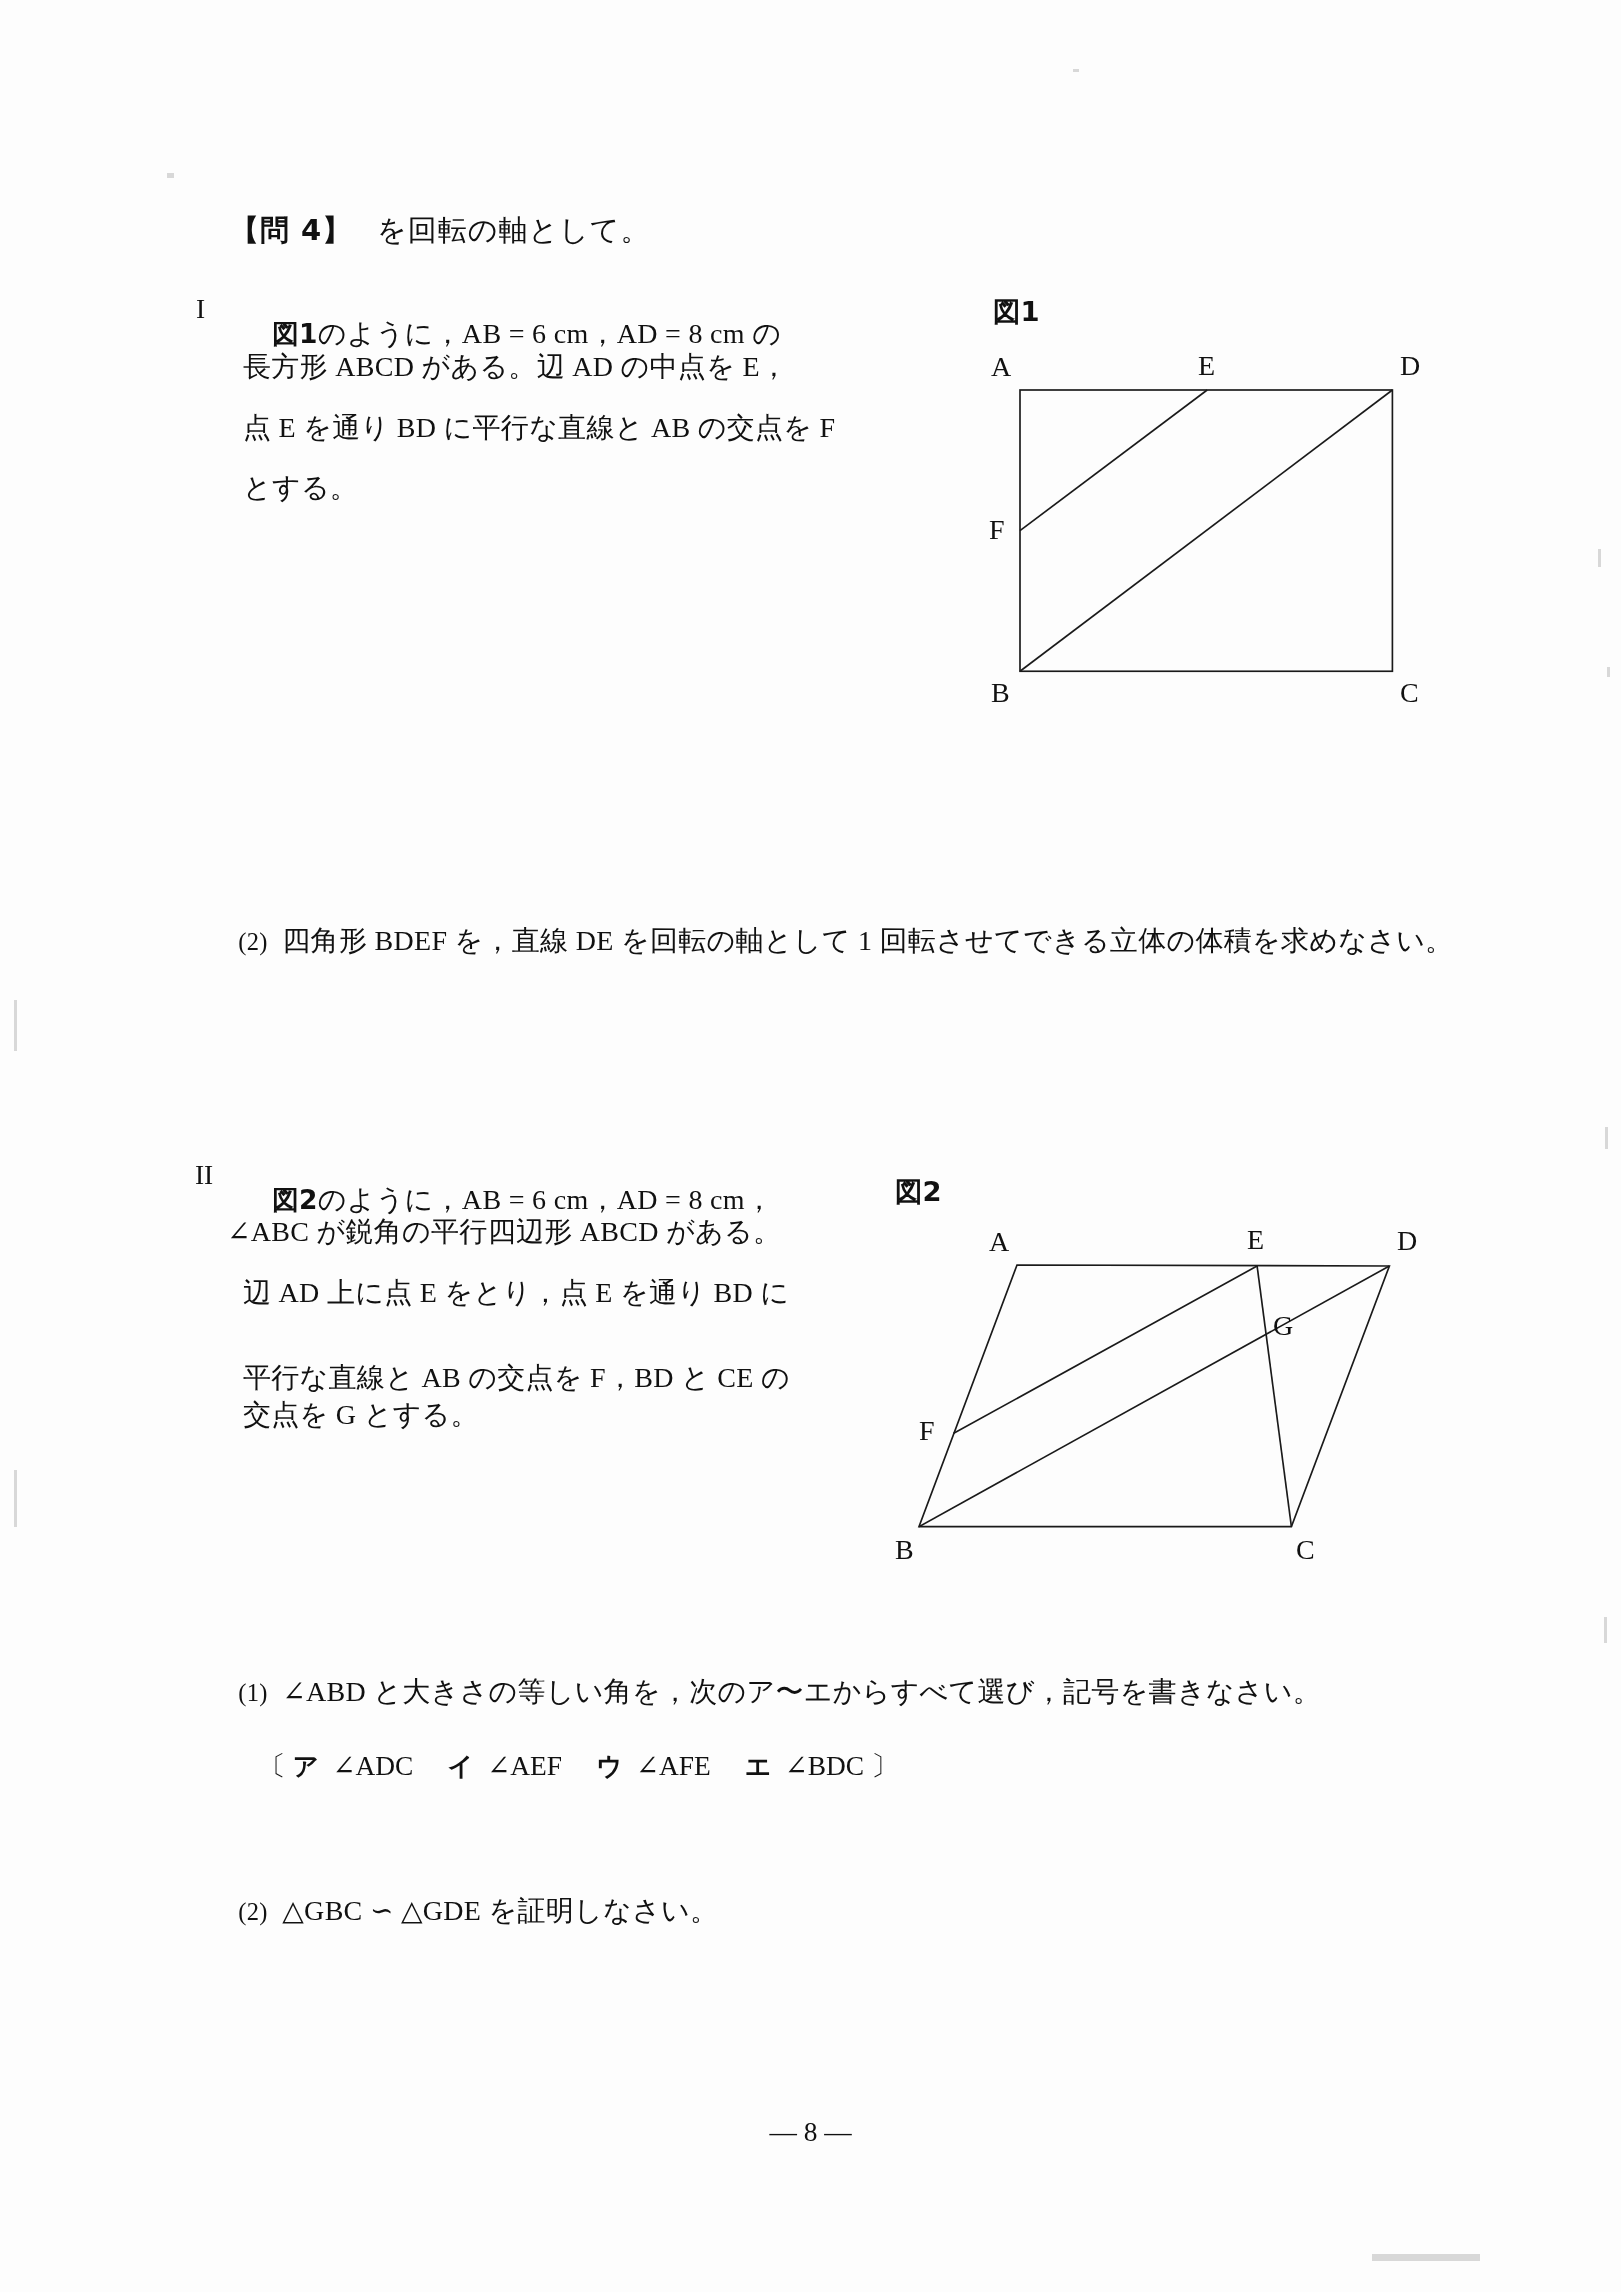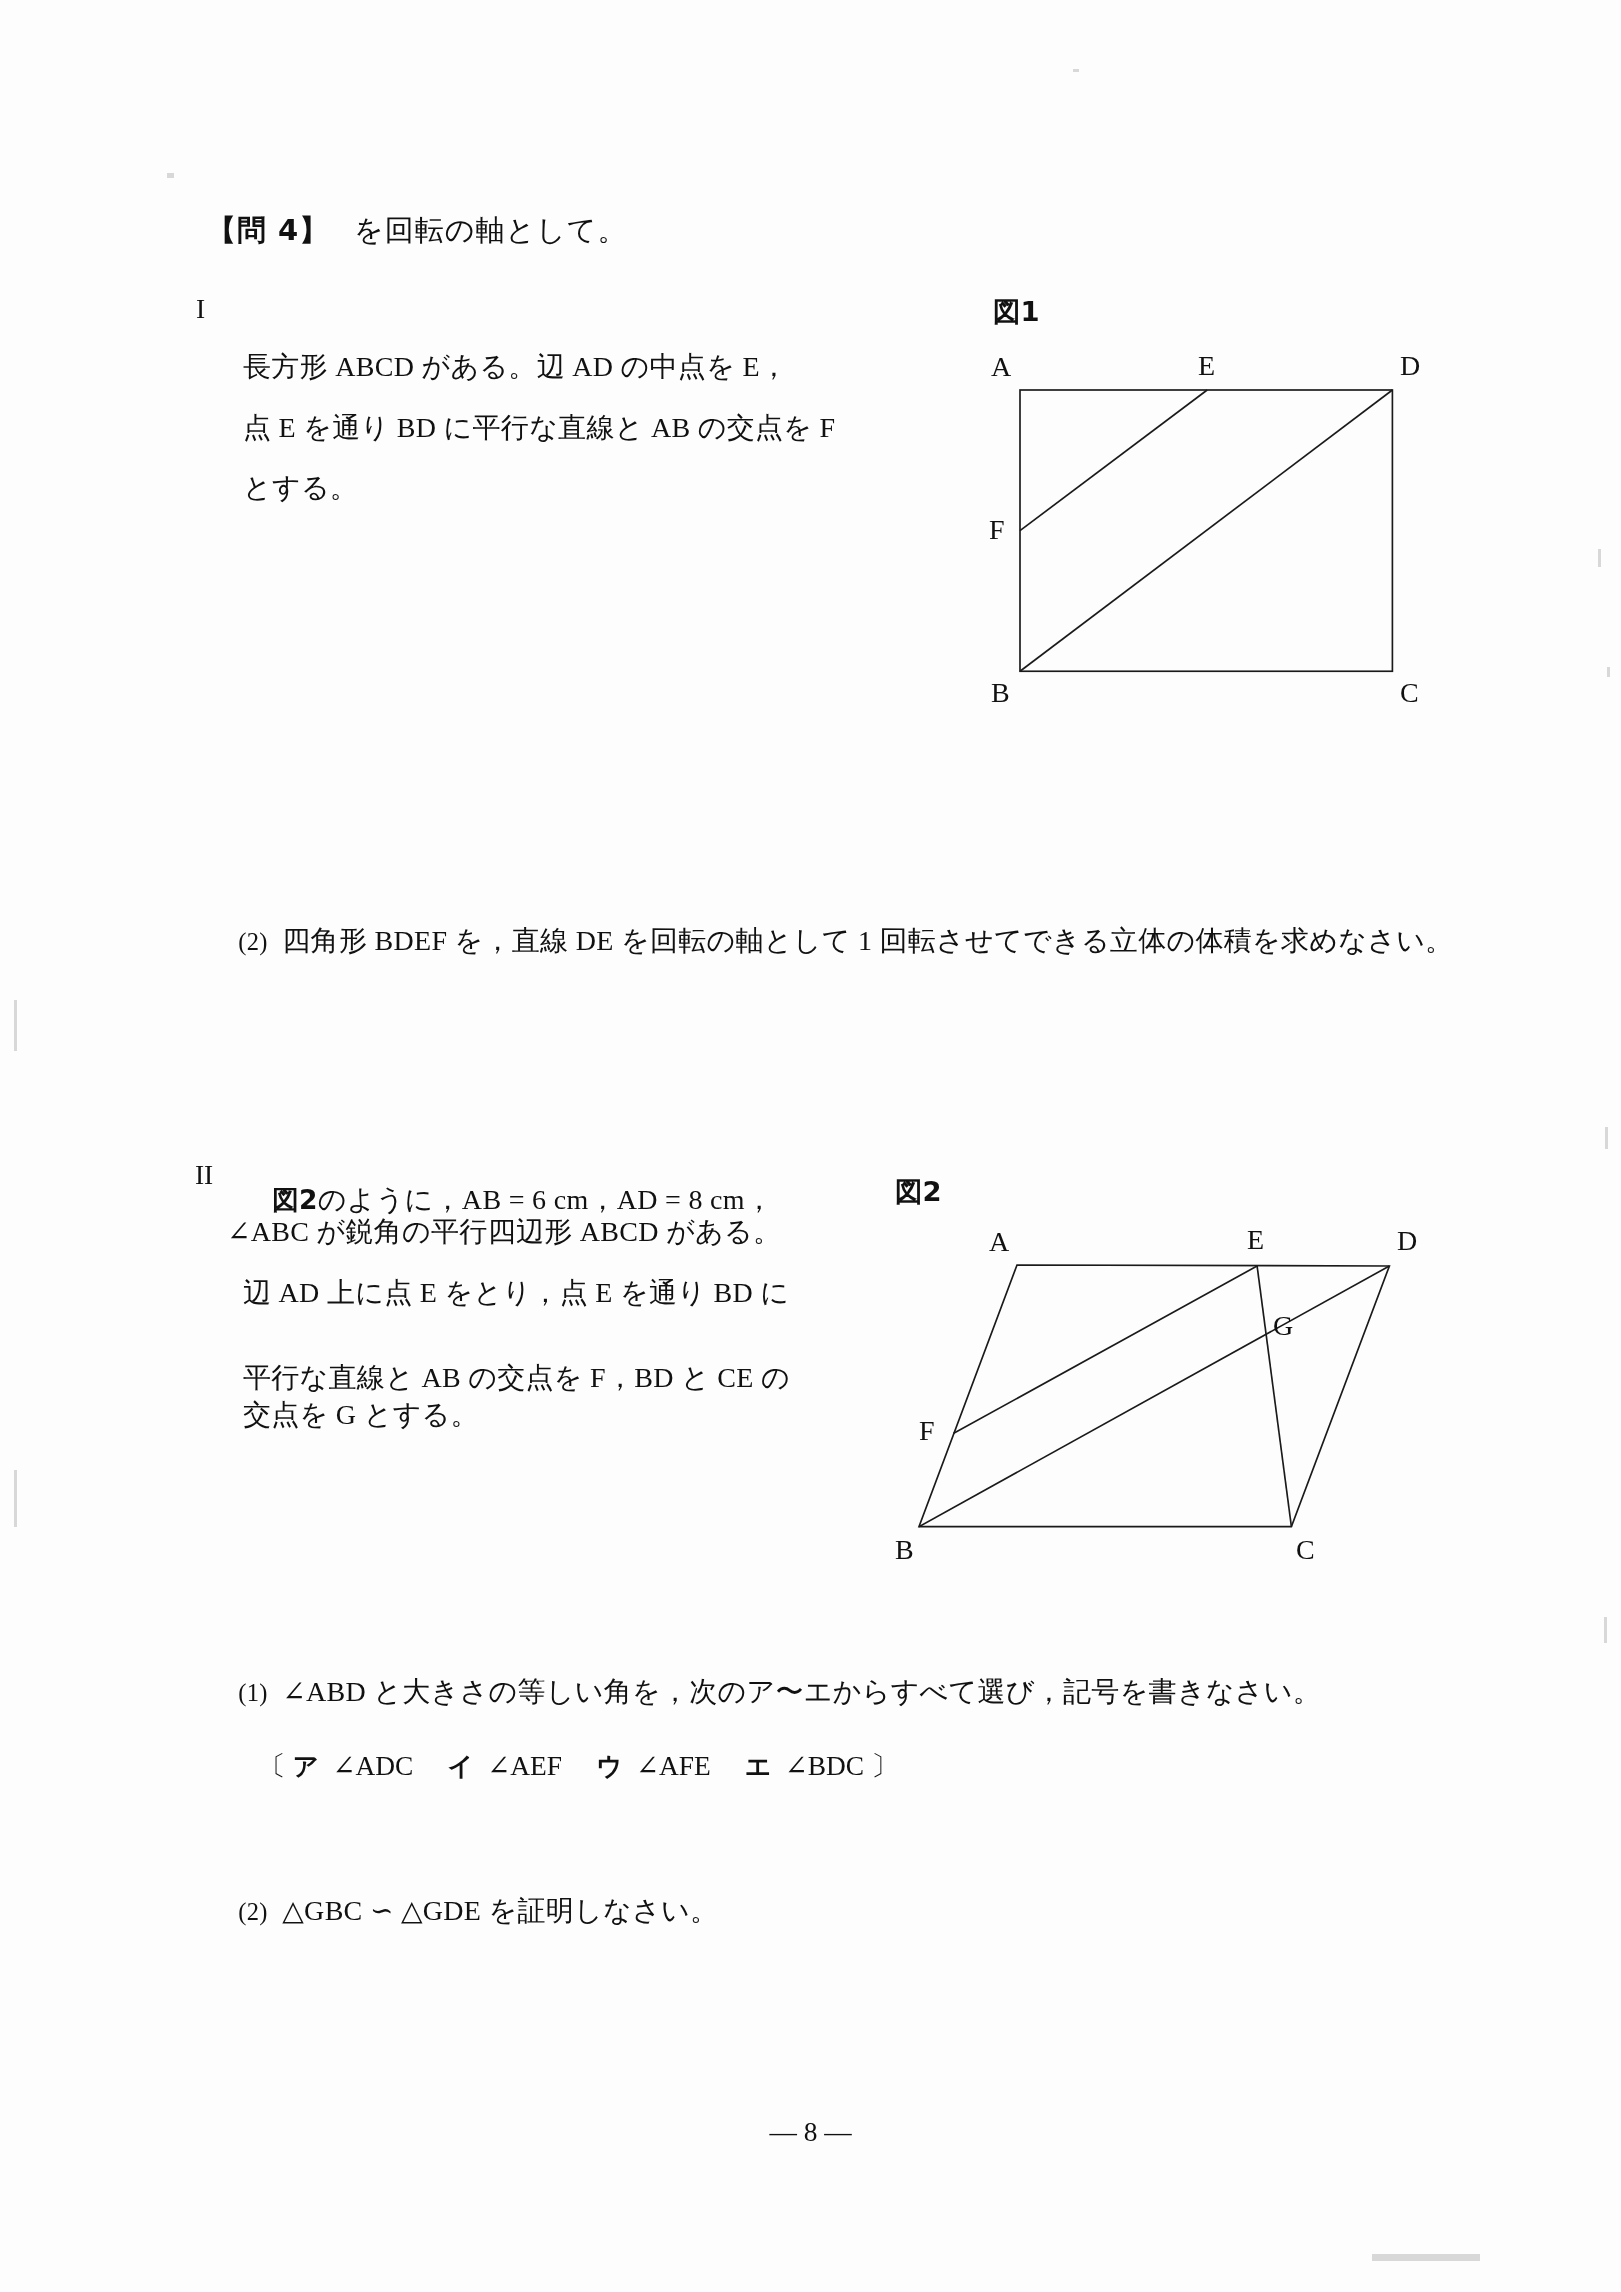--- a/index.html
+++ b/index.html
@@ -23,21 +23,21 @@
   .txt { position: absolute; white-space: pre; }
   .gothic { font-family: "DejaVu Sans", "Liberation Sans", sans-serif; }
 
   
   #prob-head {
     left: 174px;
     top: 178px;
     font-size: 29px;
     letter-spacing: 1px;
   }
-  #prob-head .bold { font-weight: bold; font-family: "DejaVu Sans", sans-serif; }
+  #prob-head .bold { font-weight: bold; font-family: "DejaVu Sans", sans-serif; margin-left: 23px; }
 
   
   .sect-num {
     font-size: 27.4px;
     font-family: "Liberation Serif", serif;
   }
 
   
   .bodyline {
     font-size: 28px;
@@ -103,20 +103,23 @@
   <div class="speck" style="left:1604px;top:1617px;width:2.9px;height:25.5px;"></div>
   <div class="speck" style="left:1372px;top:2254px;width:108px;height:6.9px;"></div>
   <div class="speck" style="left:167px;top:173px;width:6.9px;height:4.9px;"></div>
 
   <div class="txt" id="prob-head">
     <span class="bold">【問 4】</span><span>   </span><span>を回転の軸として。</span>
   </div>
 
   <div class="txt sect-num" style="left:196px;top:294px;">I</div>
 
+  <div class="txt bodyline" style="left:243px;top:292px;">
+    <span class="gothic" style="font-weight:bold;font-size:26.5px;">図1</span><span>のように，AB = 6 cm，AD = 8 cm の</span>
+  </div>
   <div class="txt bodyline" style="left:243px;top:353px;">長方形 ABCD がある。辺 AD の中点を E，</div>
   <div class="txt bodyline" style="left:243px;top:414px;">点 E を通り BD に平行な直線と AB の交点を F</div>
   <div class="txt bodyline" style="left:243px;top:474px;">とする。</div>
 
   <div class="txt figlabel" style="left:993px;top:294px;">図1</div>
 
   <div class="figure" style="left:1020px;top:390px;width:392px;height:294px;">
     <svg width="392" height="294" viewBox="0 0 400 300" fill="none" stroke="#1a1a1a" stroke-width="1.7">
 
       <rect x="0" y="0" width="380" height="287"></rect>

